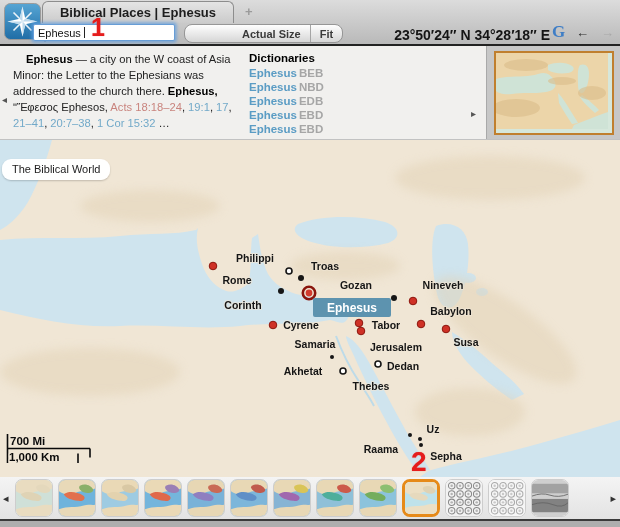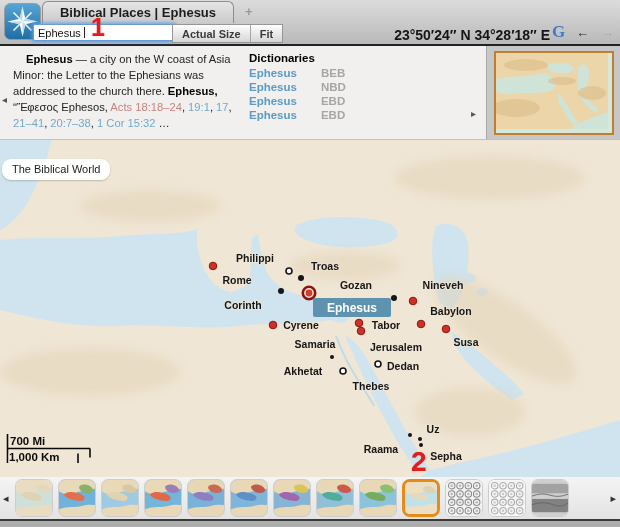--- a/index.html
+++ b/index.html
@@ -12,22 +12,22 @@
   .icon-caret{position:absolute;left:41px;top:37px;width:0;height:0;
     border-left:4px solid transparent;border-right:4px solid transparent;border-top:5px solid #6e6e6e;}
   .tab{position:absolute;left:42px;top:1px;width:190px;height:21px;
     background:linear-gradient(#e4e4e4,#cbcbcb);border:1px solid #8d8d8d;border-bottom:none;
     border-radius:6px 6px 0 0;text-align:center;font-size:13px;font-weight:bold;color:#1d1d1d;line-height:21px;}
   .newtab{position:absolute;left:245px;top:4px;color:#9b9b9b;font-size:13px;font-weight:bold;}
   .search{position:absolute;left:33px;top:24px;width:132px;height:15px;font-size:11px;
     font-family:"Liberation Sans",sans-serif;padding:0 4px;border:1px solid #679dd6;border-radius:2px;
     box-shadow:0 0 3px 2px rgba(96,156,222,.65);outline:none;color:#111;}
   .caret{position:absolute;left:84px;top:27px;width:1px;height:11px;background:#222;}
-  .seg{position:absolute;left:172px;top:24px;height:17px;display:flex;border:1px solid #969696;
-    border-radius:0;overflow:hidden;background:linear-gradient(#fefefe,#d6d6d6);}
+  .seg{position:absolute;left:184px;top:24px;height:17px;display:flex;border:1px solid #969696;
+    border-radius:8px;overflow:hidden;background:linear-gradient(#fefefe,#d6d6d6);padding-left:48px;}
   .seg button{border:none;background:transparent;font-size:11px;font-weight:bold;color:#3a3a3a;
     padding:0 9px;font-family:"Liberation Sans",sans-serif;cursor:pointer;}
   .seg button + button{border-left:1px solid #a5a5a5;}
   .coords{position:absolute;right:70px;top:27px;font-size:14px;font-weight:bold;color:#151515;}
   .gbtn{position:absolute;left:552px;top:22px;font-family:"Liberation Serif",serif;
     font-size:17px;font-weight:bold;color:#3f7ec6;}
   .tb-arrow{position:absolute;top:25px;font-size:13px;font-weight:bold;}
   .tb-back{left:576px;color:#2a2a2a;}
   .tb-fwd{left:601px;color:#a8a8a8;}
 
@@ -40,21 +40,21 @@
   .desc{position:absolute;left:13px;top:5px;width:230px;font-size:11.2px;line-height:16px;
     color:#222;text-indent:13px;}
   .seg-bold{font-weight:bold;color:#000;}
   .seg-plain{color:#222;}
   .seg-ref{color:#72a9c9;}
   .seg-ref_warm{color:#c9847e;}
   .dicts{position:absolute;left:249px;top:6px;width:215px;}
   .dict-h{font-size:11.5px;font-weight:bold;color:#000;margin-bottom:3px;}
   .dict-row{height:14px;font-size:11.5px;font-weight:bold;}
   .dict-link{color:#5b9cc4;cursor:pointer;}
-  .dict-tag{color:#a6a6a6;margin-left:24px;}
+  .dict-tag{color:#a6a6a6;margin-left:2px;}
   .overview{position:absolute;left:486px;top:0;width:134px;height:93px;background:#c7c7c7;
     border-left:1px solid #a9a9a9;display:flex;align-items:center;justify-content:center;}
   .ov-inner{width:116px;height:80px;border:2px solid #c07f2e;background:#d6e7db;overflow:hidden;}
 
   
   .map{position:absolute;top:140px;left:0;width:620px;height:337px;background:#cfe4ee;}
   .map-title{position:absolute;left:2px;top:7px;background:rgba(255,255,255,.97);border-radius:9px;
     padding:4px 10px 5px;font-size:11px;color:#222;box-shadow:0 1px 2px rgba(0,0,0,.2);margin-top:12px;}
   .city-label{font:bold 10.5px "Liberation Sans",sans-serif;fill:#151515;
     paint-order:stroke;stroke:rgba(240,230,213,.6);stroke-width:2px;}
@@ -134,20 +134,21 @@
   </div>
 
   <div class="infopanel">
     <span class="info-arrow ia-left">◂</span>
     <div class="desc"><span class="seg-bold">Ephesus</span><span class="seg-plain"> — a city on the W coast of Asia Minor: the Letter to the Ephesians was addressed to the church there. </span><span class="seg-bold">Ephesus,</span><span class="seg-plain"> ʺἜφεσος Ephesos, </span><span class="seg-ref_warm">Acts 18:18–24</span><span class="seg-plain">, </span><span class="seg-ref">19:1</span><span class="seg-plain">, </span><span class="seg-ref">17</span><span class="seg-plain">, </span><span class="seg-ref">21–41</span><span class="seg-plain">, </span><span class="seg-ref">20:7–38</span><span class="seg-plain">, </span><span class="seg-ref">1 Cor 15:32</span><span class="seg-plain"> …</span></div>
     <div class="dicts">
       <div class="dict-h">Dictionaries</div>
       <div>
           <div class="dict-row"><span class="dict-link">Ephesus</span><span class="dict-tag">BEB</span></div>
           <div class="dict-row"><span class="dict-link">Ephesus</span><span class="dict-tag">NBD</span></div>
+          <div class="dict-row"><span class="dict-link">Ephesus</span><span class="dict-tag">EDB</span></div>
           <div class="dict-row"><span class="dict-link">Ephesus</span><span class="dict-tag">EBD</span></div>
           <div class="dict-row"><span class="dict-link">Ephesus</span><span class="dict-tag">EBD</span></div>
         </div>
     </div>
     <span class="info-arrow ia-right">▸</span>
     <div class="overview">
       <div class="ov-inner">
         <svg width="112" height="76" viewBox="0 0 112 76">
           <rect width="112" height="76" fill="#ecd5a9"></rect>
           <path d="M0,26 C14,22 30,25 42,21 C50,18 55,22 58,27 C62,33 58,38 50,39 C38,41 26,39 16,41 C8,42 2,40 0,38 Z" fill="#cfe3d6"></path>

